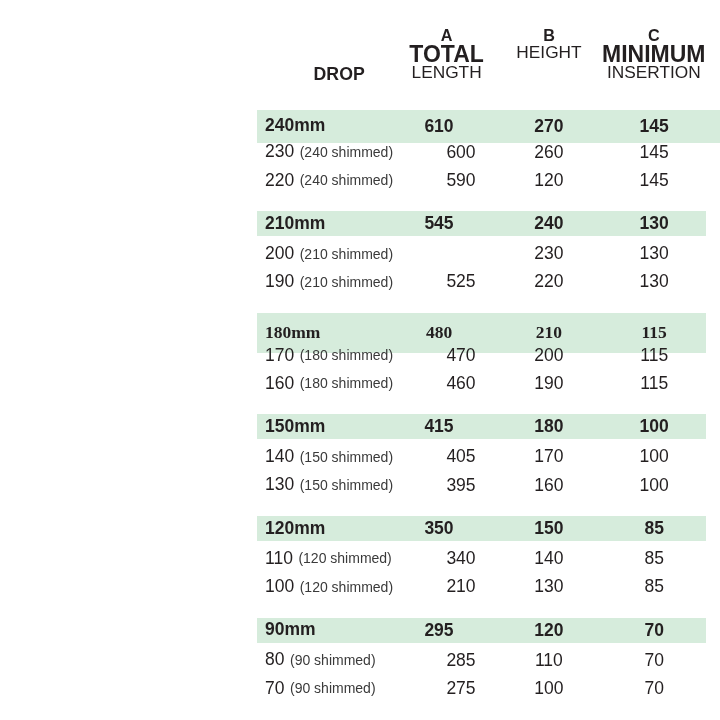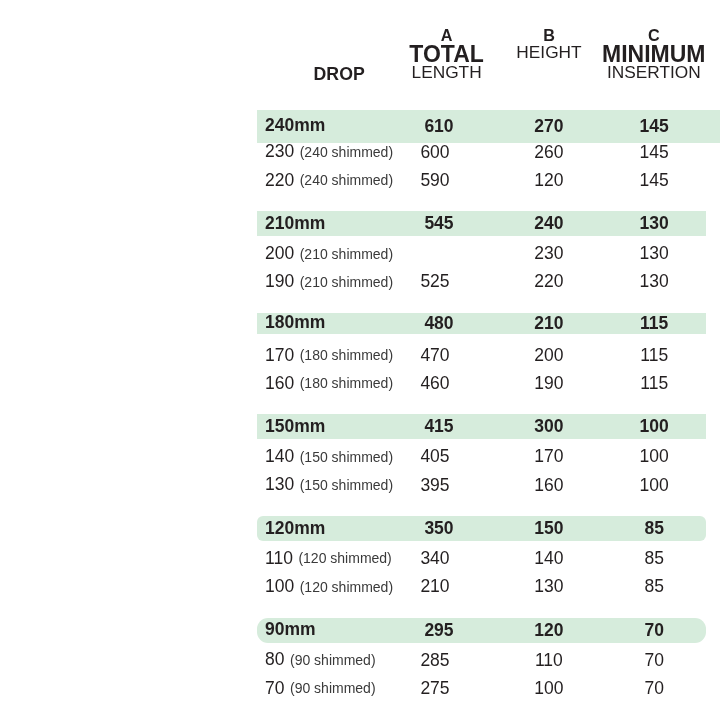--- a/index.html
+++ b/index.html
@@ -25,21 +25,21 @@
   .trow{position:absolute;left:0;width:720px;}
   .trow.hl{background:#d6ecdc;left:257px;width:448.5px;}
   .cell{position:absolute;}
   .cell-drop{left:8px;top:0;height:100%;display:flex;align-items:center;}
   .trow:not(.hl) .cell-drop{left:265px;}
   .drop-main{font-size:17.5px;line-height:17.5px;}
   .trow.hl .drop-main{font-weight:bold;}
   .drop-note{font-size:14px;line-height:12px;margin-left:5.5px;color:#3a3a3a;text-align:right;}
   .cell-a,.cell-b,.cell-c{top:0;height:100%;display:flex;align-items:center;justify-content:center;width:120px;font-size:17.5px;}
   .trow.hl .cell-a,.trow.hl .cell-b,.trow.hl .cell-c{font-weight:bold;}
-  .cell-a{left:375px;}
+  .cell-a{left:401px;}
   .cell-b{left:488.9px;}
   .cell-c{left:594.2px;}
   .trow.hl .cell-a{left:122px;text-align:center;}
   .trow.hl .cell-b{left:231.9px;}
   .trow.hl .cell-c{left:337.2px;}
 </style>
 </head>
 <body>
 
 <div id="page">
@@ -112,21 +112,21 @@
             <div class="cell cell-drop">
               <span class="drop-main">190</span>
               <span class="drop-note">(210 shimmed)</span>
             </div>
             <div class="cell cell-a">525</div>
             <div class="cell cell-b">220</div>
             <div class="cell cell-c">130</div>
           </div>
         </div>
         <div class="row-group" style="top: 312.7px;">
-          <div class="trow hl" style="top: 0px; height: 21px;">
+          <div class="trow hl" style="top: 0px; height: 40px; font-family: Liberation Serif, serif;">
             <div class="cell cell-drop">
               <span class="drop-main">180mm</span>
             </div>
             <div class="cell cell-a">480</div>
             <div class="cell cell-b">210</div>
             <div class="cell cell-c">115</div>
           </div>
           <div class="trow" style="top: 28.5px; height: 28.2px;">
             <div class="cell cell-drop">
               <span class="drop-main">170</span>
@@ -145,21 +145,21 @@
             <div class="cell cell-b">190</div>
             <div class="cell cell-c">115</div>
           </div>
         </div>
         <div class="row-group" style="top: 414.3px;">
           <div class="trow hl" style="top: 0px; height: 25px;">
             <div class="cell cell-drop">
               <span class="drop-main">150mm</span>
             </div>
             <div class="cell cell-a">415</div>
-            <div class="cell cell-b">300</div>
+            <div class="cell cell-b">180</div>
             <div class="cell cell-c">100</div>
           </div>
           <div class="trow" style="top: 28.5px; height: 28.2px;">
             <div class="cell cell-drop">
               <span class="drop-main">140</span>
               <span class="drop-note">(150 shimmed)</span>
             </div>
             <div class="cell cell-a">405</div>
             <div class="cell cell-b">170</div>
             <div class="cell cell-c">100</div>
@@ -168,21 +168,21 @@
             <div class="cell cell-drop">
               <span class="drop-main">130</span>
               <span class="drop-note">(150 shimmed)</span>
             </div>
             <div class="cell cell-a">395</div>
             <div class="cell cell-b">160</div>
             <div class="cell cell-c">100</div>
           </div>
         </div>
         <div class="row-group" style="top: 515.9px;">
-          <div class="trow hl" style="top: 0px; height: 25px; border-radius: 6px;">
+          <div class="trow hl" style="top: 0px; height: 25px;">
             <div class="cell cell-drop">
               <span class="drop-main">120mm</span>
             </div>
             <div class="cell cell-a">350</div>
             <div class="cell cell-b">150</div>
             <div class="cell cell-c">85</div>
           </div>
           <div class="trow" style="top: 28.5px; height: 28.2px;">
             <div class="cell cell-drop">
               <span class="drop-main">110</span>
@@ -196,21 +196,21 @@
             <div class="cell cell-drop">
               <span class="drop-main">100</span>
               <span class="drop-note">(120 shimmed)</span>
             </div>
             <div class="cell cell-a">210</div>
             <div class="cell cell-b">130</div>
             <div class="cell cell-c">85</div>
           </div>
         </div>
         <div class="row-group" style="top: 617.5px;">
-          <div class="trow hl" style="top: 0px; height: 25px; border-radius: 11px;">
+          <div class="trow hl" style="top: 0px; height: 25px;">
             <div class="cell cell-drop">
               <span class="drop-main">90mm</span>
             </div>
             <div class="cell cell-a">295</div>
             <div class="cell cell-b">120</div>
             <div class="cell cell-c">70</div>
           </div>
           <div class="trow" style="top: 28.5px; height: 28.2px;">
             <div class="cell cell-drop">
               <span class="drop-main">80</span>

